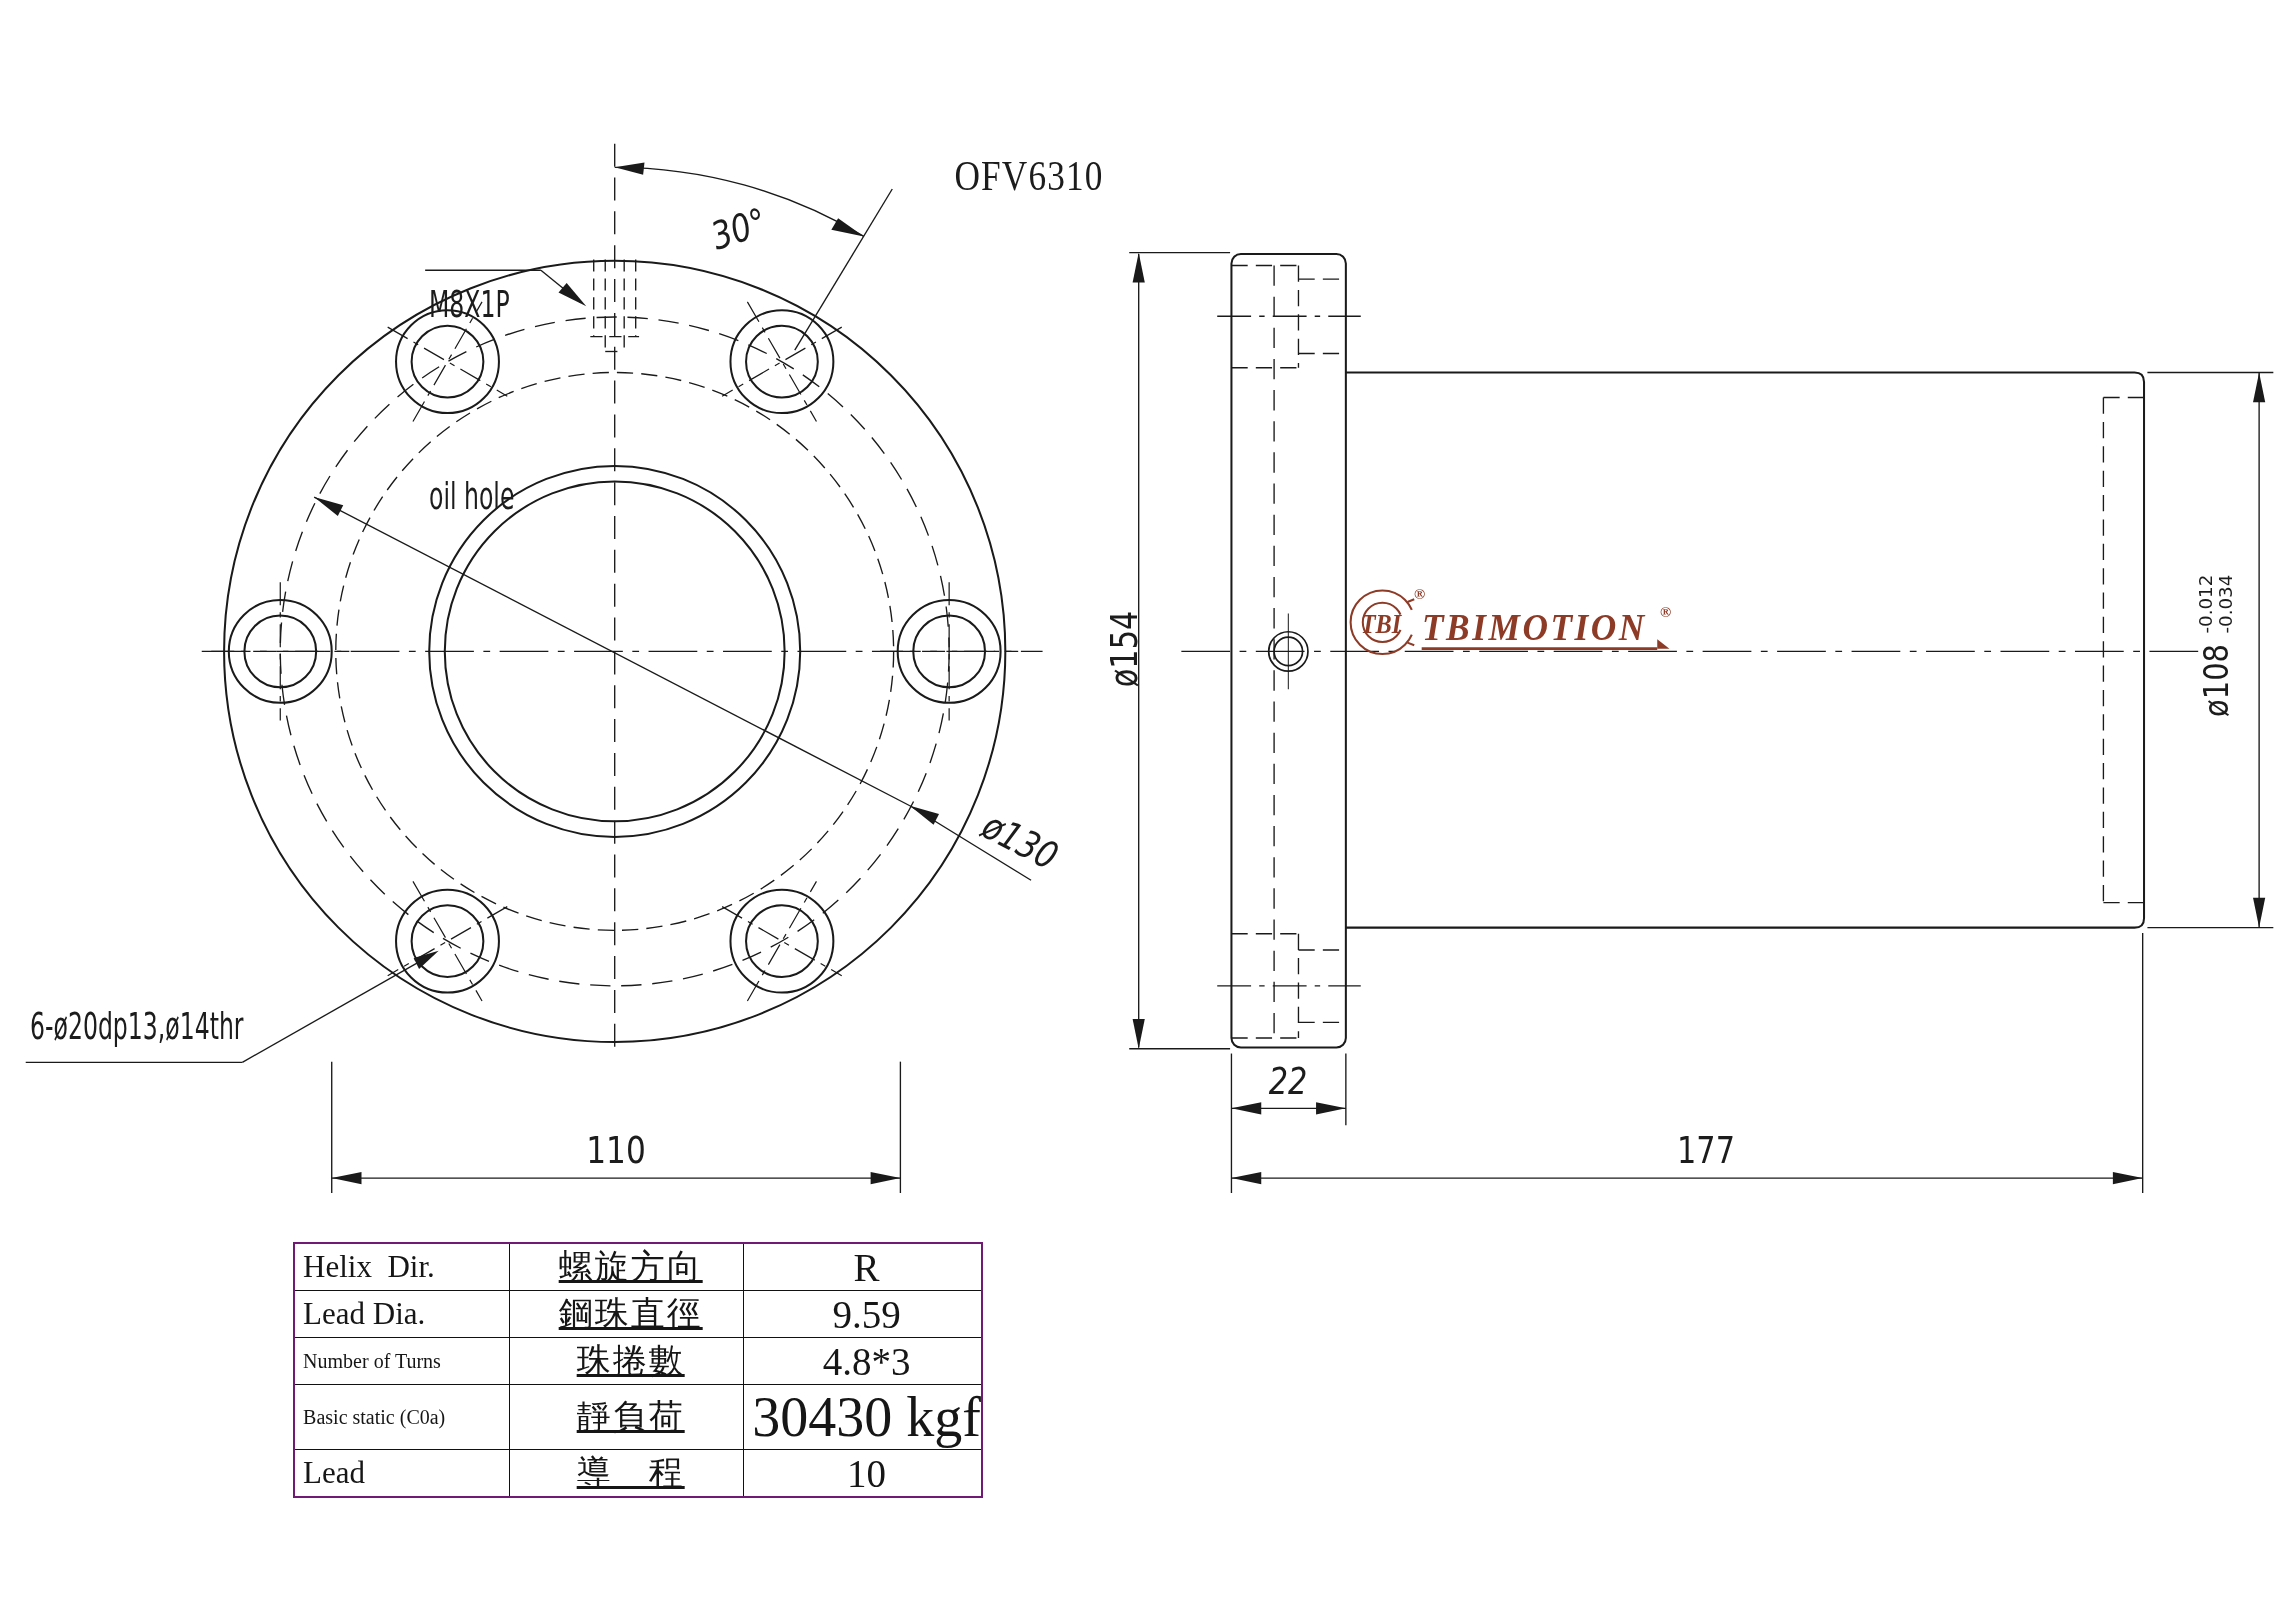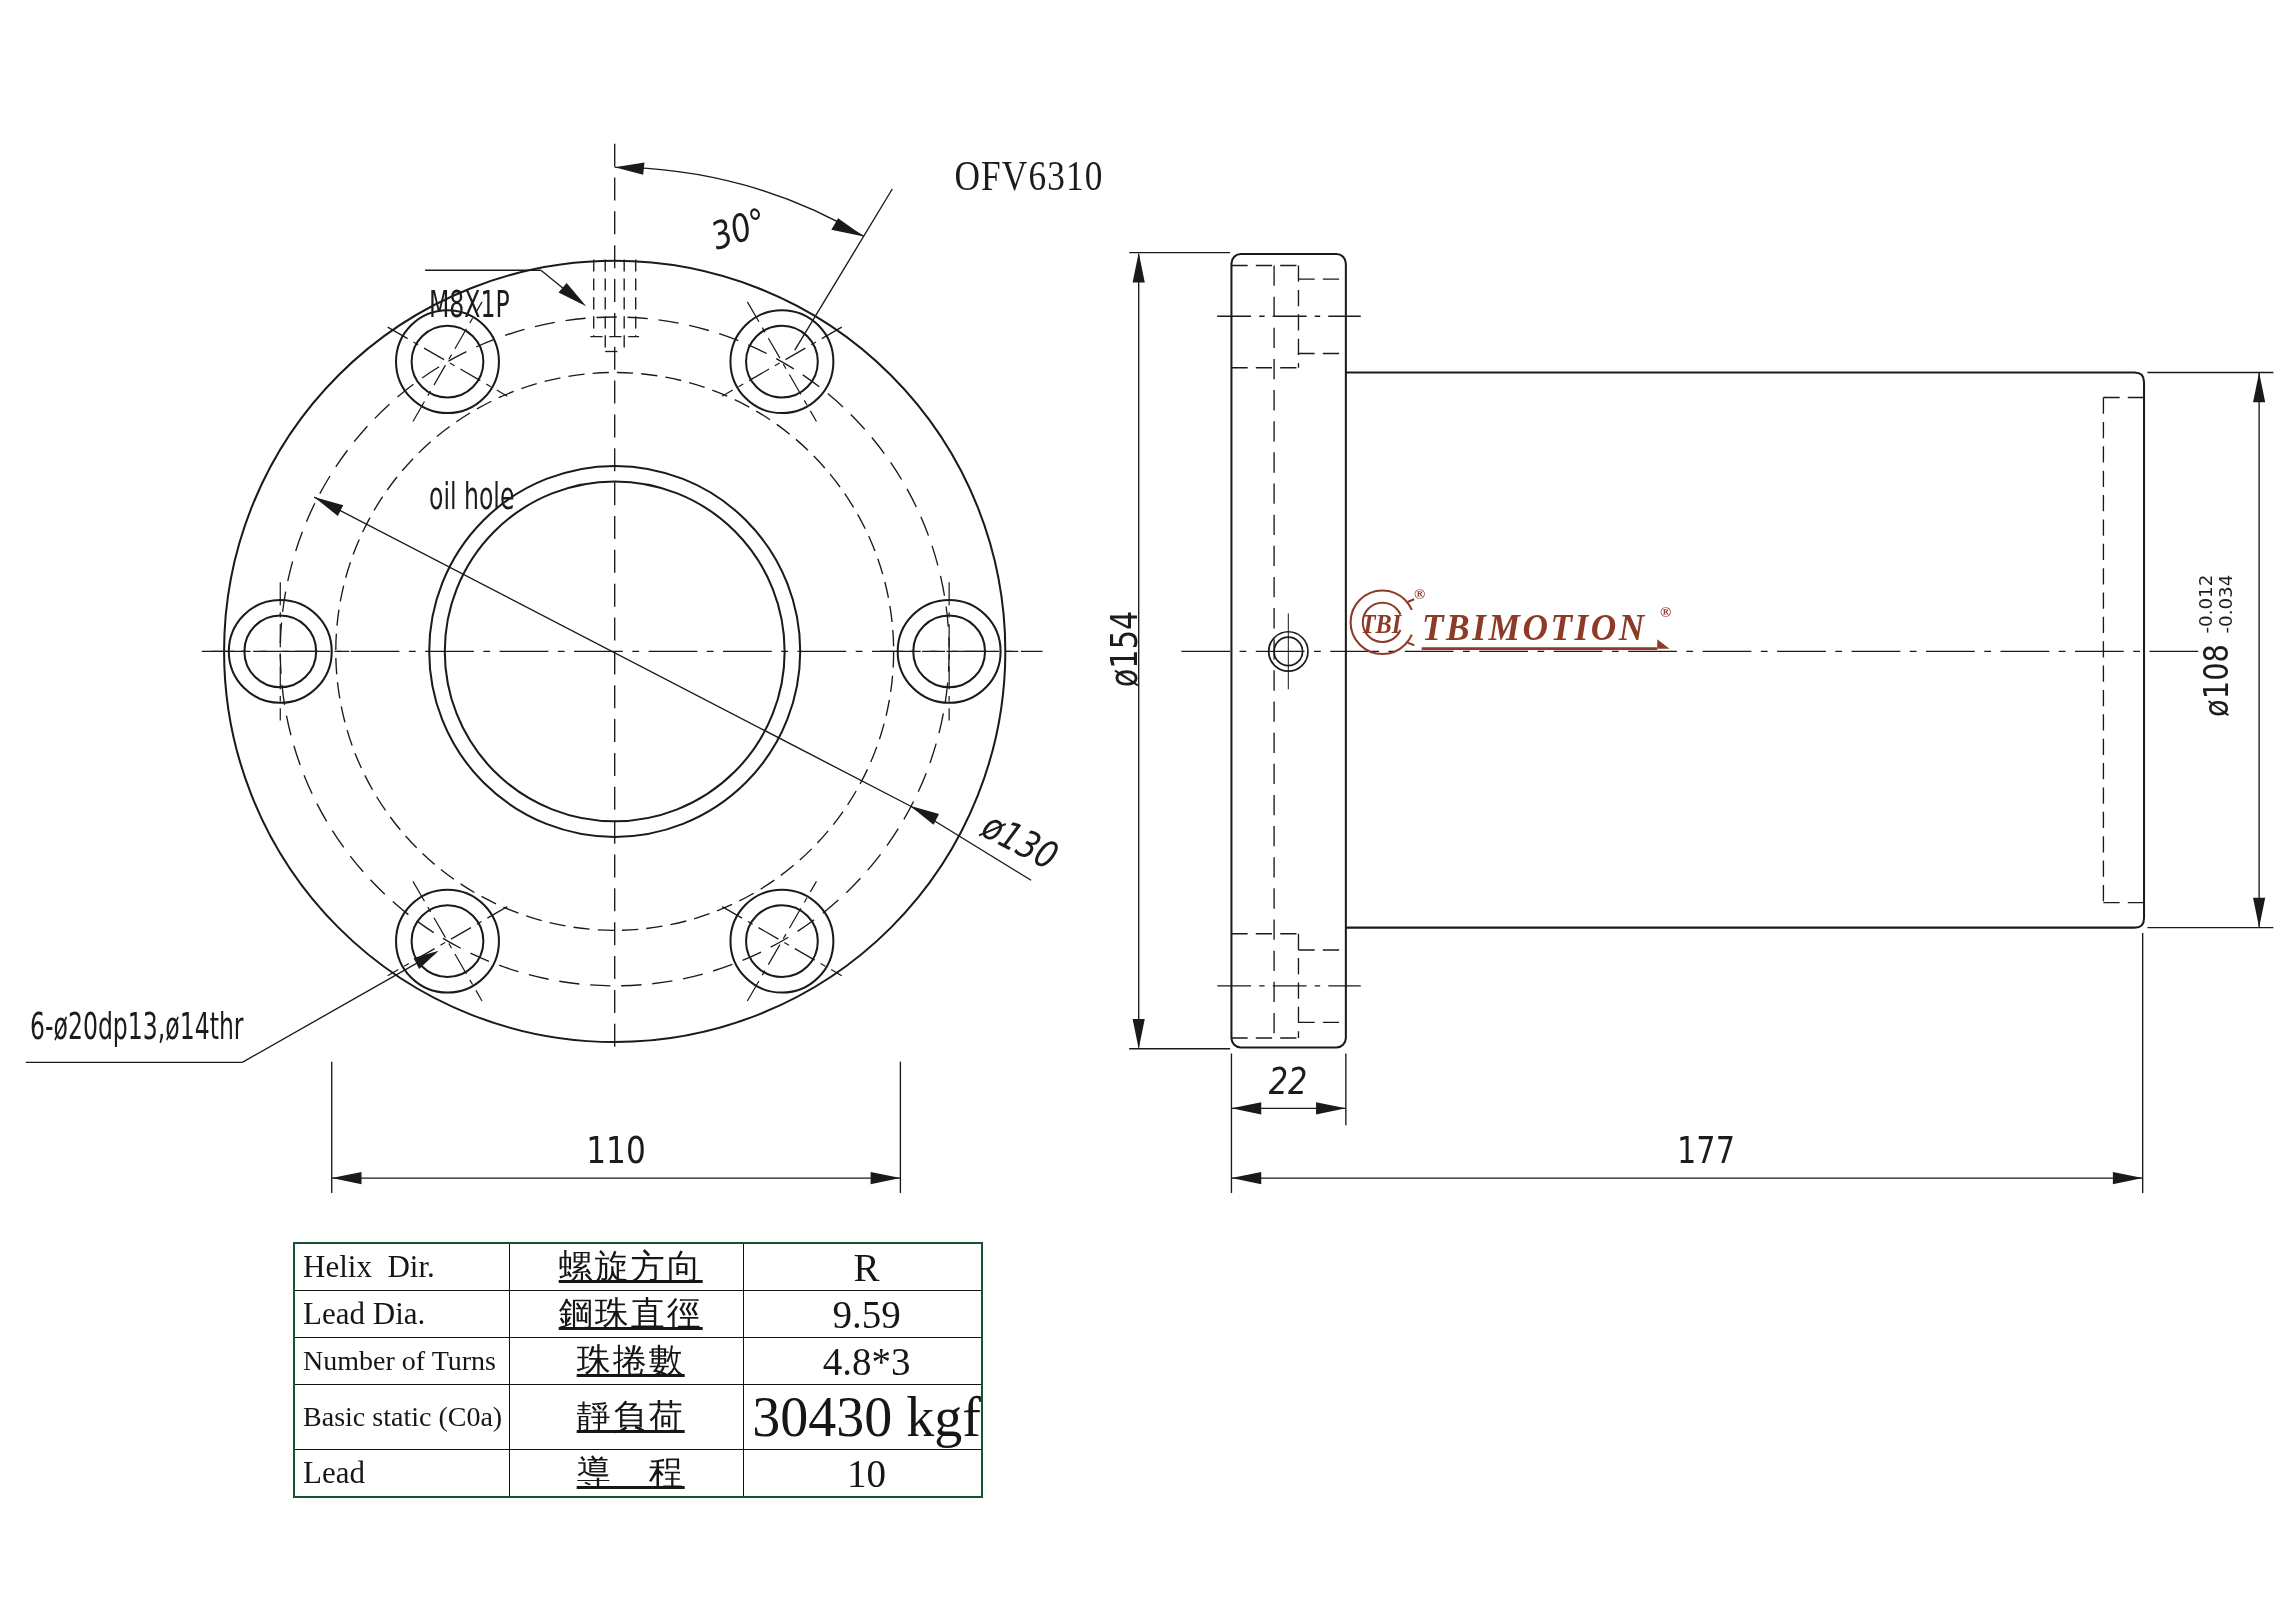--- a/index.html
+++ b/index.html
@@ -12,23 +12,23 @@
   
   .title{font-family:"Liberation Serif",serif;font-size:43px;letter-spacing:1.4px;
          transform:translate(-50%,-50%) scaleX(.82);}
   
   .leader-label{font-size:38px;line-height:64px;transform:scaleX(.62);transform-origin:left top;}
   
   #spec-table{position:absolute;left:293px;top:1242px;z-index:2;border-collapse:collapse;
               table-layout:fixed;}
   #spec-table td{border:1.4px solid #111;padding:0 0 0 8.1px;white-space:pre;overflow:hidden;
                  height:46px;vertical-align:middle;}
-  #spec-table{border:2px solid #14532d;}
+  #spec-table{border:2px solid #701a75;}
   td.en{font-family:"Liberation Serif",serif;font-size:31px;width:206px;}
-  td.en.small{font-size:28px;font-family:Liberation Serif, serif;}
+  td.en.small{font-size:20px;font-family:Liberation Serif, serif;}
   td.zh{font-family:"DejaVu Serif","DejaVu Sans",serif;font-size:34px;width:225px;
         text-align:center;letter-spacing:2px;padding-left:0;text-decoration:underline;}
   td.val{font-family:"Liberation Serif",serif;font-size:39px;width:197px;
          text-align:center;padding-left:0;}
   
   .brand{color:#8d3b27;}
   .logo-mark{font-family:"Liberation Serif",serif;font-style:italic;font-weight:bold;
              font-size:27px;transform:translate(-50%,-50%) scaleX(.9);}
   .logo-word{font-family:"Liberation Serif",serif;font-style:italic;font-weight:bold;
              font-size:38px;letter-spacing:2.7px;transform:translateY(-50%) scaleX(.93);

